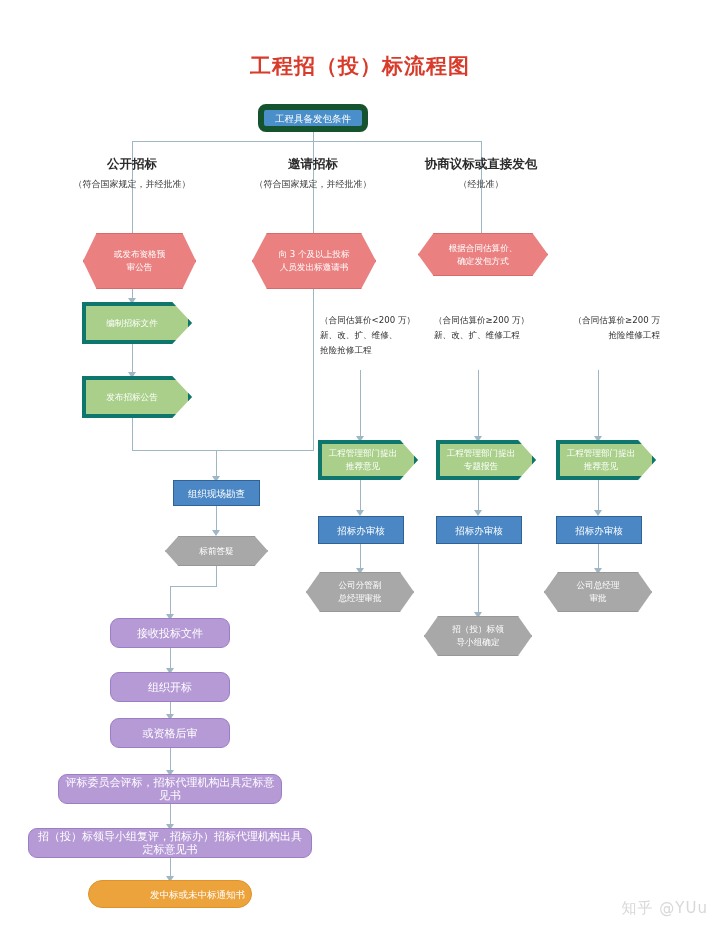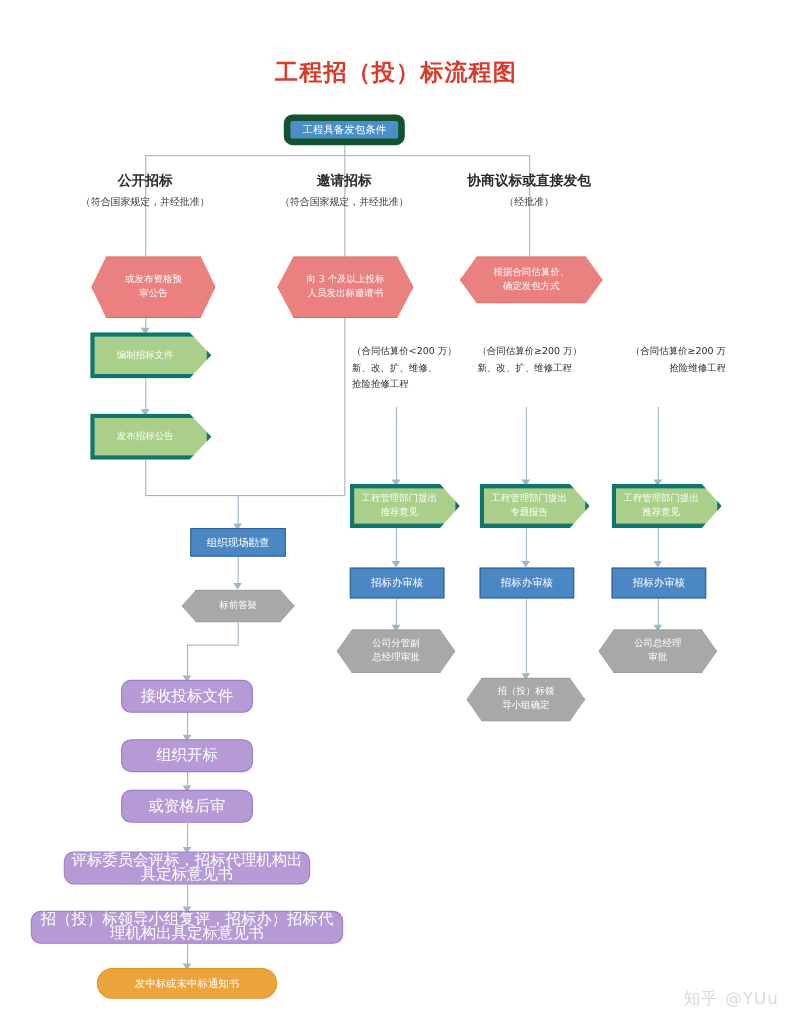--- a/index.html
+++ b/index.html
@@ -82,21 +82,21 @@
     background: #4a8fc9;
     border: 6px solid #14532d;
     border-radius: 8px;
     font-size: 9.5px;
   }
   
   .n-purple {
     background: #b69ad6;
     border: 1px solid #9d7ec6;
     border-radius: 9px;
-    font-size: 14px;
+    font-size: 11px;
   }
   
   .n-orange {
     background: #eda33c;
     border: 1px solid #e0922a;
     border-radius: 20px;
     font-size: 9.5px;
   }
   
   .n-red {
@@ -299,19 +299,19 @@
     <span class="lbl">或资格后审</span>
   </div>
 
   <div class="abs node n-purple" style="left:58px; top:774px; width:224px; height:30px;">
     <span class="lbl">评标委员会评标，招标代理机构出具定标意见书</span>
   </div>
   <div class="abs node n-purple" style="left:28px; top:828px; width:284px; height:30px;">
     <span class="lbl">招（投）标领导小组复评，招标办）招标代理机构出具定标意见书</span>
   </div>
 
-  <div class="abs node n-orange" style="left:88px; top:880px; width:164px; height:28px;">
+  <div class="abs node n-orange" style="left:88px; top:880px; width:164px; height:28px;justify-content:flex-end;">
     <span class="lbl">发中标或未中标通知书</span>
   </div>
 
   <div class="abs watermark">知乎 @YUu</div>
 
 </div>
 
 </body></html>

